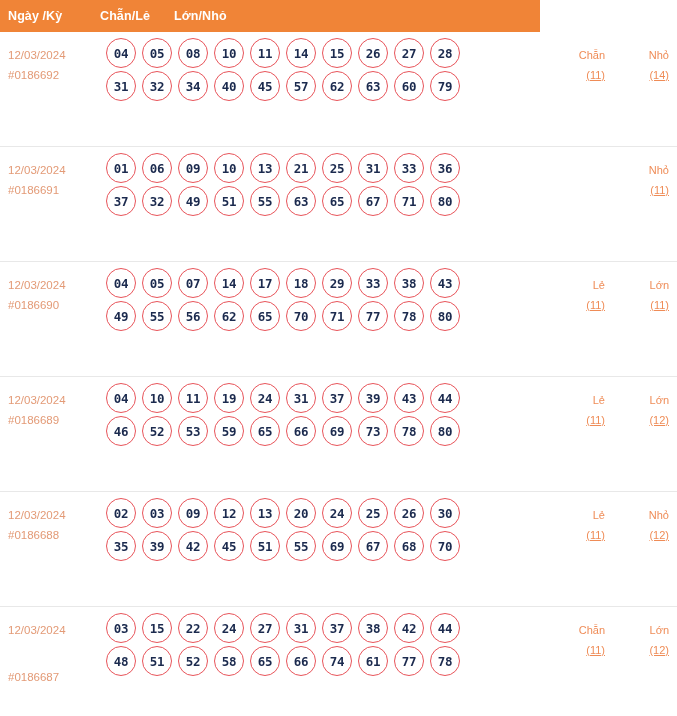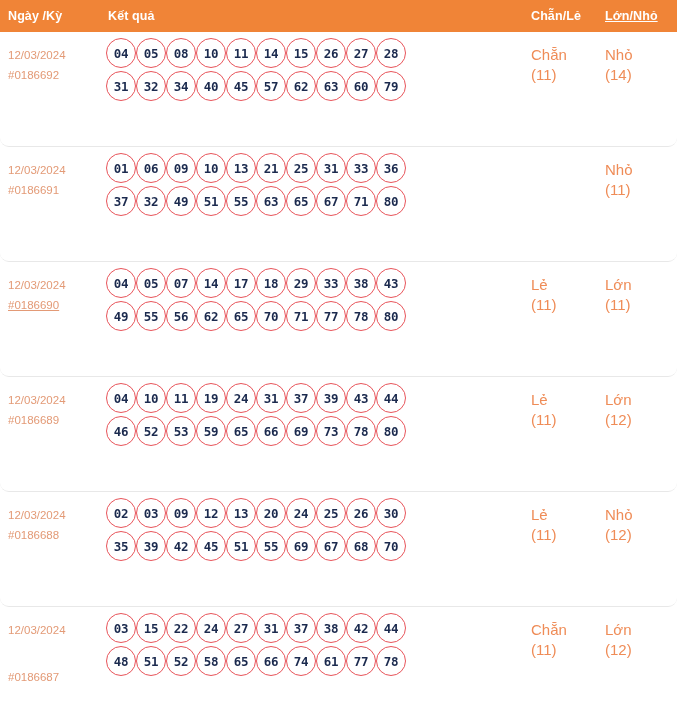--- a/index.html
+++ b/index.html
@@ -15,61 +15,61 @@
   }
   .table {
     width: 677px;
     border-collapse: collapse;
   }
   .thead {
     display: flex;
     align-items: center;
     background: #f08437;
     height: 32px;
-    width: 677px;
+    width: 540px;
     box-sizing: border-box;
   }
   .th {
     color: #ffffff;
     font-size: 12.5px;
     font-weight: bold;
     letter-spacing: 0.1px;
     white-space: nowrap;
   }
   .th-date   { width: 100px; padding-left: 8px; box-sizing: border-box; }
   .th-result { flex: 1 1 auto; padding-left: 8px; box-sizing: border-box; }
   .th-parity { width: 74px; text-align: left; box-sizing: border-box; }
-  .th-size   { width: 72px; text-align: center; box-sizing: border-box; padding-right: 20px; text-decoration: underline;}
+  .th-size   { width: 72px; text-align: center; box-sizing: border-box; padding-right: 20px;}
 
   .row {
     display: flex;
     align-items: flex-start;
     border-bottom: 1px solid #e8e8e8;
     box-sizing: border-box;
     min-height: 115px;
-    border-radius: 9px;
   }
   .row:last-child { border-bottom: none; }
 
   .cell-date {
     width: 100px;
     padding: 13px 0 0 8px;
     box-sizing: border-box;
     color: #e39a76;
     font-size: 11.5px;
     line-height: 20px;
     white-space: nowrap;
   }
   .cell-result {
     flex: 1 1 auto;
     padding: 6px 0 8px 6px;
     box-sizing: border-box;
   }
   .ball-line {
     display: flex;
+    gap: 6px;
     margin-bottom: 3px;
   }
   .ball {
     width: 30px;
     height: 30px;
     border-radius: 50%;
     border: 1.6px solid #e8545a;
     background: #ffffff;
     color: #1b2a4e;
     font-family: "DejaVu Sans Mono", "Liberation Mono", monospace;
@@ -77,38 +77,37 @@
     font-weight: bold;
     display: flex;
     align-items: center;
     justify-content: center;
     box-sizing: border-box;
     letter-spacing: -0.3px;
   }
   .cell-parity, .cell-size {
     padding-top: 13px;
     box-sizing: border-box;
-    text-align: left;
+    text-align: right;
     color: #ef8c57;
-    font-size: 15px;
+    font-size: 11px;
     line-height: 20px;
   }
   .cell-parity { width: 74px; }
-  .cell-size   { width: 72px; padding-right: 16px; }
+  .cell-size   { width: 72px; padding-right: 8px; }
   .val-main { display: block; }
-  .val-count { display: block; }
+  .val-count { display: block; text-decoration: underline; }
 </style>
 </head>
 <body>
 
 <div class="table">
 
   <div class="thead">
     <div class="th th-date">Ngày /Kỳ</div>
-    <div class="th th-result">Kết quả</div>
     <div class="th th-parity">Chẵn/Lẻ</div>
     <div class="th th-size">Lớn/Nhỏ</div>
   </div>
 
   <div id="rows-container">
       <div class="row">
         <div class="cell-date">
           <span style="display: block;">12/03/2024</span>
           <span style="display: block;">#0186692</span>
         </div>
@@ -183,21 +182,21 @@
           <span class="val-count"></span>
         </div>
         <div class="cell-size">
           <span class="val-main">Nhỏ</span>
           <span class="val-count">(11)</span>
         </div>
       </div>
       <div class="row">
         <div class="cell-date">
           <span style="display: block;">12/03/2024</span>
-          <span style="display: block; text-decoration: underline;">#0186690</span>
+          <span style="display: block;">#0186690</span>
         </div>
         <div class="cell-result">
           <div class="ball-line">
             <span class="ball">04</span>
             <span class="ball">05</span>
             <span class="ball">07</span>
             <span class="ball">14</span>
             <span class="ball">17</span>
             <span class="ball">18</span>
             <span class="ball">29</span>

